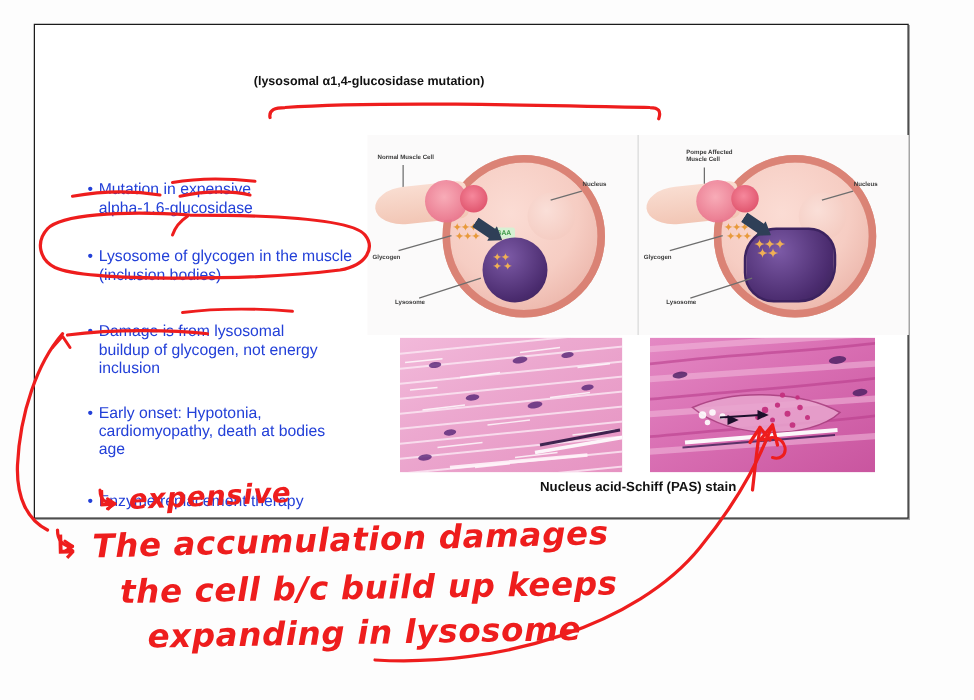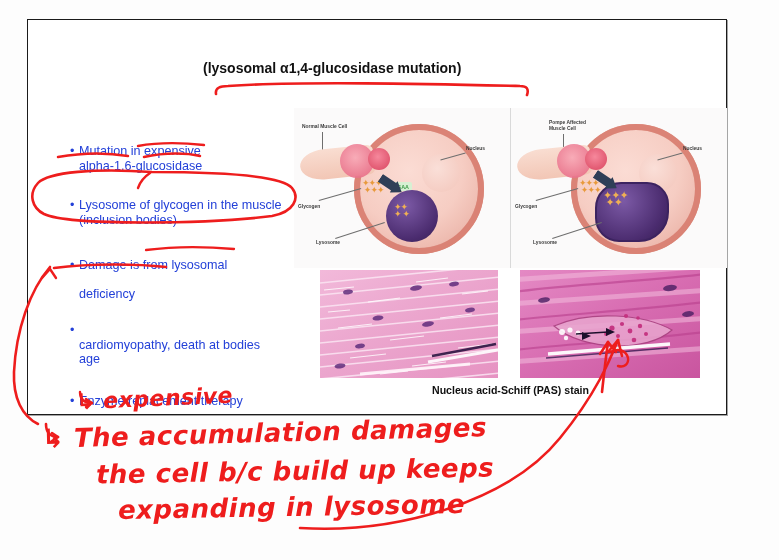--- a/index.html
+++ b/index.html
@@ -7,21 +7,21 @@
        font-family:"Liberation Sans",sans-serif;}
 
   
   #slide{position:absolute;left:27px;top:19px;width:700px;height:396px;
          background:#ffffff;border:1.6px solid #1b1b1b;box-sizing:border-box;
          box-shadow:1px 1px 0 rgba(0,0,0,.35);}
 
   
   #title{position:absolute;left:26px;top:12px;font-size:17.5px;font-weight:bold;
          color:#357a38;letter-spacing:.1px;white-space:nowrap;}
-  #subtitle{position:absolute;left:175px;top:40px;font-size:14px;font-weight:bold;
+  #subtitle{position:absolute;left:175px;top:40px;font-size:10px;font-weight:bold;
             color:#111;white-space:nowrap;}
 
   
   #bullets{position:absolute;left:14px;top:98px;width:258px;}
   .bul{position:absolute;display:flex;color:#2340d8;font-size:12.6px;
        line-height:14.6px;font-weight:500;}
   .bul .dot{flex:0 0 9px;color:#2340d8;font-size:12.6px;line-height:14.6px;}
   .bul .txt{display:block;}
 
   
@@ -95,29 +95,29 @@
       <span class="txt">
         <span>Lysosome of glycogen in the muscle</span><br>
         <span>(inclusion bodies)</span>
       </span>
     </div>
 
     <div class="bul" style="left:28px;top:140px;">
       <span class="dot">•</span>
       <span class="txt">
         <span>Damage is from lysosomal</span><br>
-        <br>
-        <span>deficiency</span>
+        <span>buildup of glycogen, not energy</span><br>
+        <span>inclusion</span>
       </span>
     </div>
 
     <div class="bul" style="left:28px;top:205px;">
       <span class="dot">•</span>
       <span class="txt">
-        <br>
+        <span>Early onset: Hypotonia,</span><br>
         <span>cardiomyopathy, death at bodies</span><br>
         <span>age</span>
       </span>
     </div>
 
     <div class="bul" style="left:28px;top:276px;">
       <span class="dot">•</span>
       <span class="txt">Enzyme replacement therapy</span>
     </div>
 

